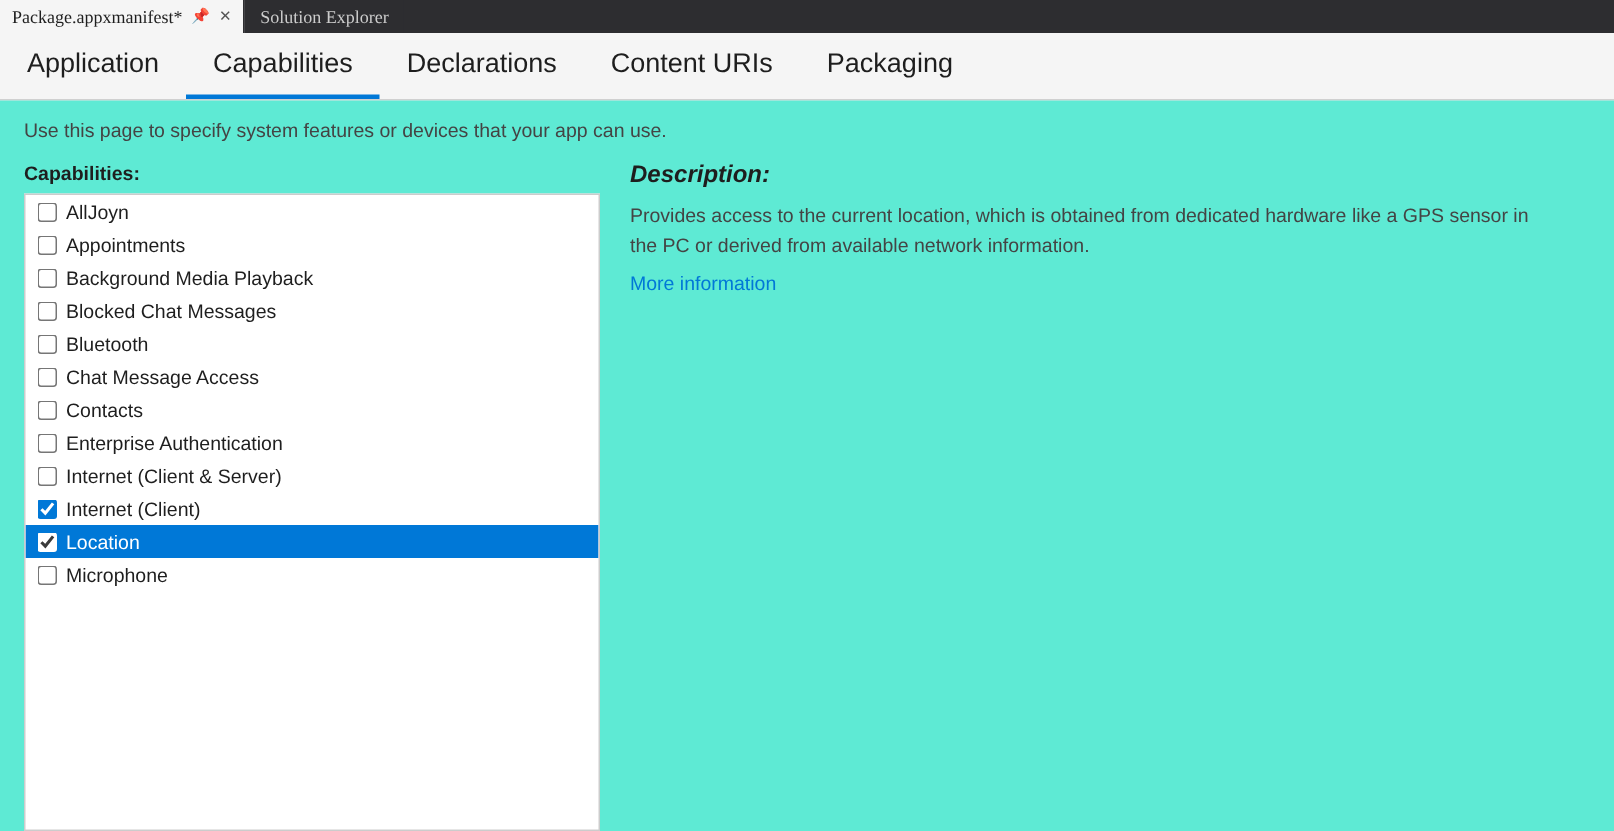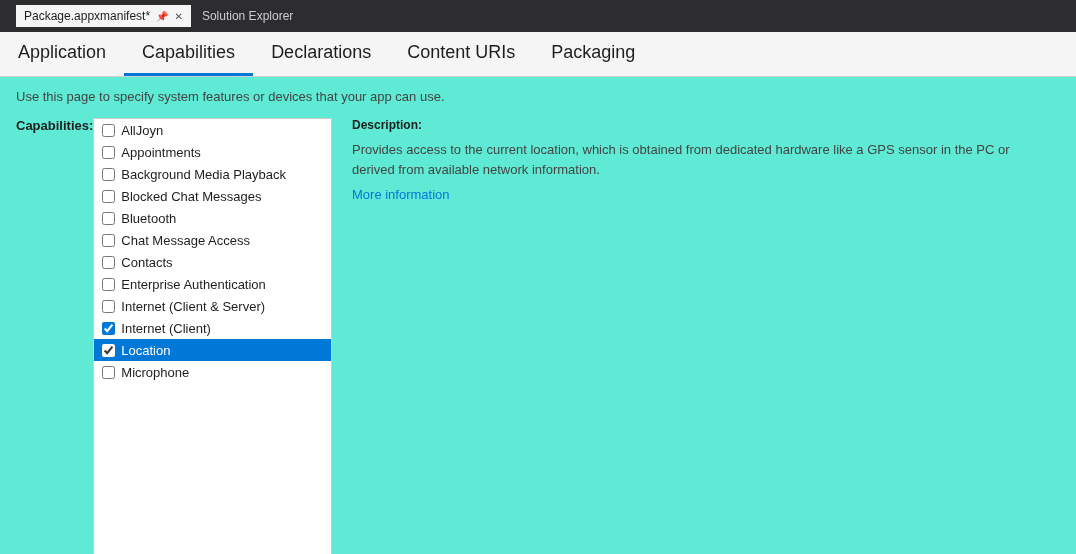--- a/index.html
+++ b/index.html
@@ -12,21 +12,22 @@
       height: 554px;
       overflow: hidden;
     }
 
     
     .title-bar {
       display: flex;
       align-items: center;
       background: #2d2d30;
       height: 22px;
-      padding: 16px;
+      padding: 0;
+      font-family: Liberation Serif, serif;
     }
     .tab-item {
       display: flex;
       align-items: center;
       height: 22px;
       padding: 0 8px;
       font-size: 12px;
       color: #ccc;
       background: #3e3e42;
       border-right: 1px solid #2d2d30;
@@ -95,23 +96,23 @@
     }
 
     .content-area {
       display: flex;
       flex: 1;
       gap: 0;
     }
 
     
     .capabilities-panel {
-      width: 316px;
-      display: flex;
-      flex-direction: row;
+      width: 384px;
+      display: flex;
+      flex-direction: column;
     }
 
     .capabilities-label {
       font-weight: bold;
       font-size: 13px;
       margin-bottom: 6px;
     }
 
     .capabilities-list {
       border: 1px solid #ccc;
@@ -143,22 +144,23 @@
     }
 
     
     .description-panel {
       flex: 1;
       padding: 0 20px;
     }
 
     .description-label {
       font-weight: bold;
-      font-size: 12px;
+      font-size: 16px;
       margin-bottom: 8px;
+      font-style: italic;
     }
 
     .description-text {
       font-size: 13px;
       color: #444;
       line-height: 1.5;
       margin-bottom: 8px;
     }
 
     .more-info-link {

